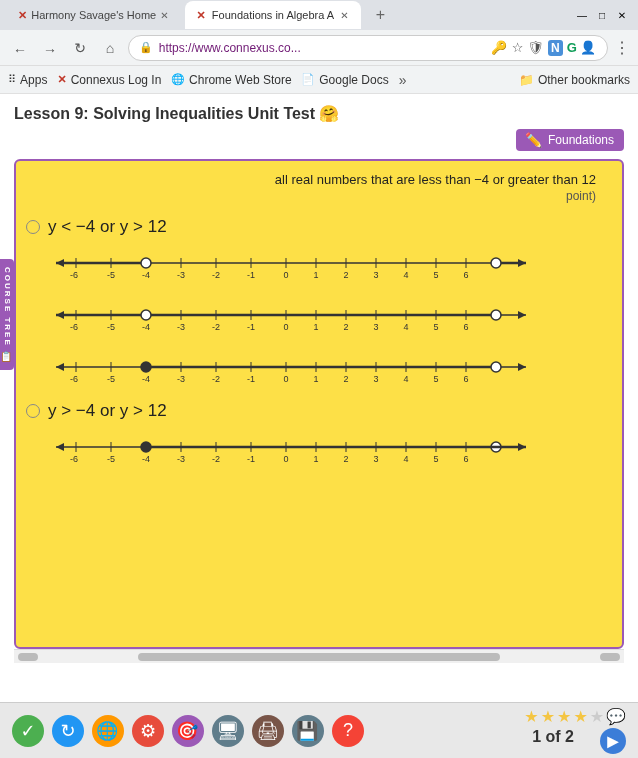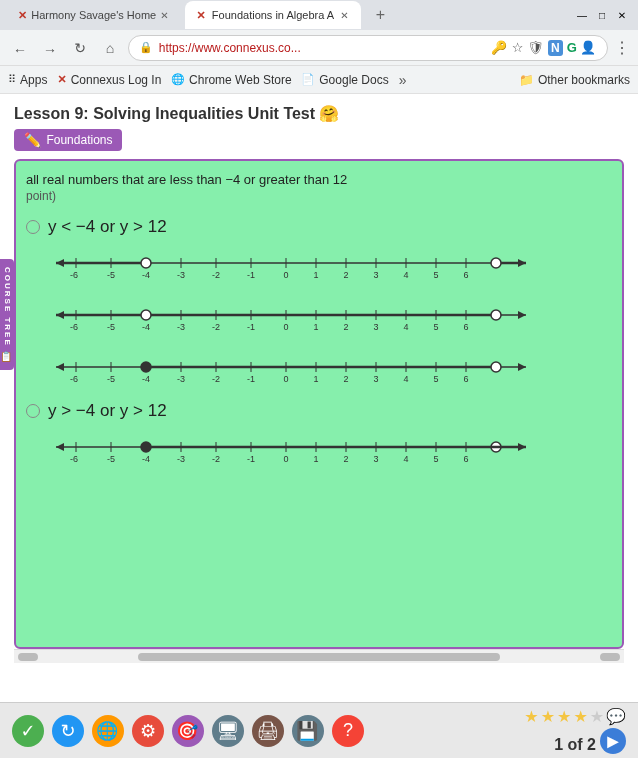--- a/index.html
+++ b/index.html
@@ -102,21 +102,21 @@
       border: 1px solid #ccc;
       border-radius: 14px;
       height: 26px;
       display: flex;
       align-items: center;
       padding: 0 10px;
       font-size: 12px;
       gap: 6px;
     }
     .lock-icon { color: #555; font-size: 11px; }
-    .url-text { flex: 1; color: #b91c1c; }
+    .url-text { flex: 1; color: #701a75; }
     .addr-icons { display: flex; gap: 4px; align-items: center; }
     .addr-icon { font-size: 13px; color: #555; cursor: pointer; }
     .menu-btn { font-size: 16px; color: #555; cursor: pointer; }
 
     
     .bookmarks-bar {
       background: #f1f3f4;
       height: 28px;
       display: flex;
       align-items: center;
@@ -133,20 +133,21 @@
       cursor: pointer;
       white-space: nowrap;
     }
     .bm-icon { font-size: 11px; }
     .bm-more { font-size: 14px; color: #555; }
 
     
     .page-content {
       background: #fff;
       padding: 10px 14px 6px 14px;
+      text-align: right;
     }
     .lesson-title {
       font-size: 16px;
       font-weight: bold;
       color: #333;
       display: flex;
       align-items: center;
       gap: 6px;
     }
     .lesson-subtitle {
@@ -165,22 +166,22 @@
       margin-top: 6px;
       gap: 5px;
     }
     .badge-icon { font-size: 14px; }
 
     
     .question-box {
       border: 2px solid #9b59b6;
       border-radius: 6px;
       margin: 8px 0 0 0;
-      padding: 10px 10px 10px 10px;
-      background: #86efac;
+      padding: 10px 26px 10px 10px;
+      background: #fde047;
       position: relative;
       height: 490px;
       overflow-y: scroll;
     }
     .question-text {
       font-size: 13px;
       color: #222;
       line-height: 1.4;
     }
     .point-text {
@@ -251,22 +252,22 @@
       gap: 2px;
     }
     .stars-row {
       display: flex;
       gap: 2px;
     }
     .star { color: #f4c542; font-size: 16px; }
     .star-empty { color: #ccc; font-size: 16px; }
     .page-indicator {
       display: flex;
-      align-items: flex-end;
-      gap: 4px;
+      align-items: flex-start;
+      gap: 26px;
       font-size: 16px;
       font-weight: bold;
       color: #333;
     }
     .nav-circle {
       width: 26px;
       height: 26px;
       background: #3b7dd8;
       border-radius: 50%;
       display: flex;

